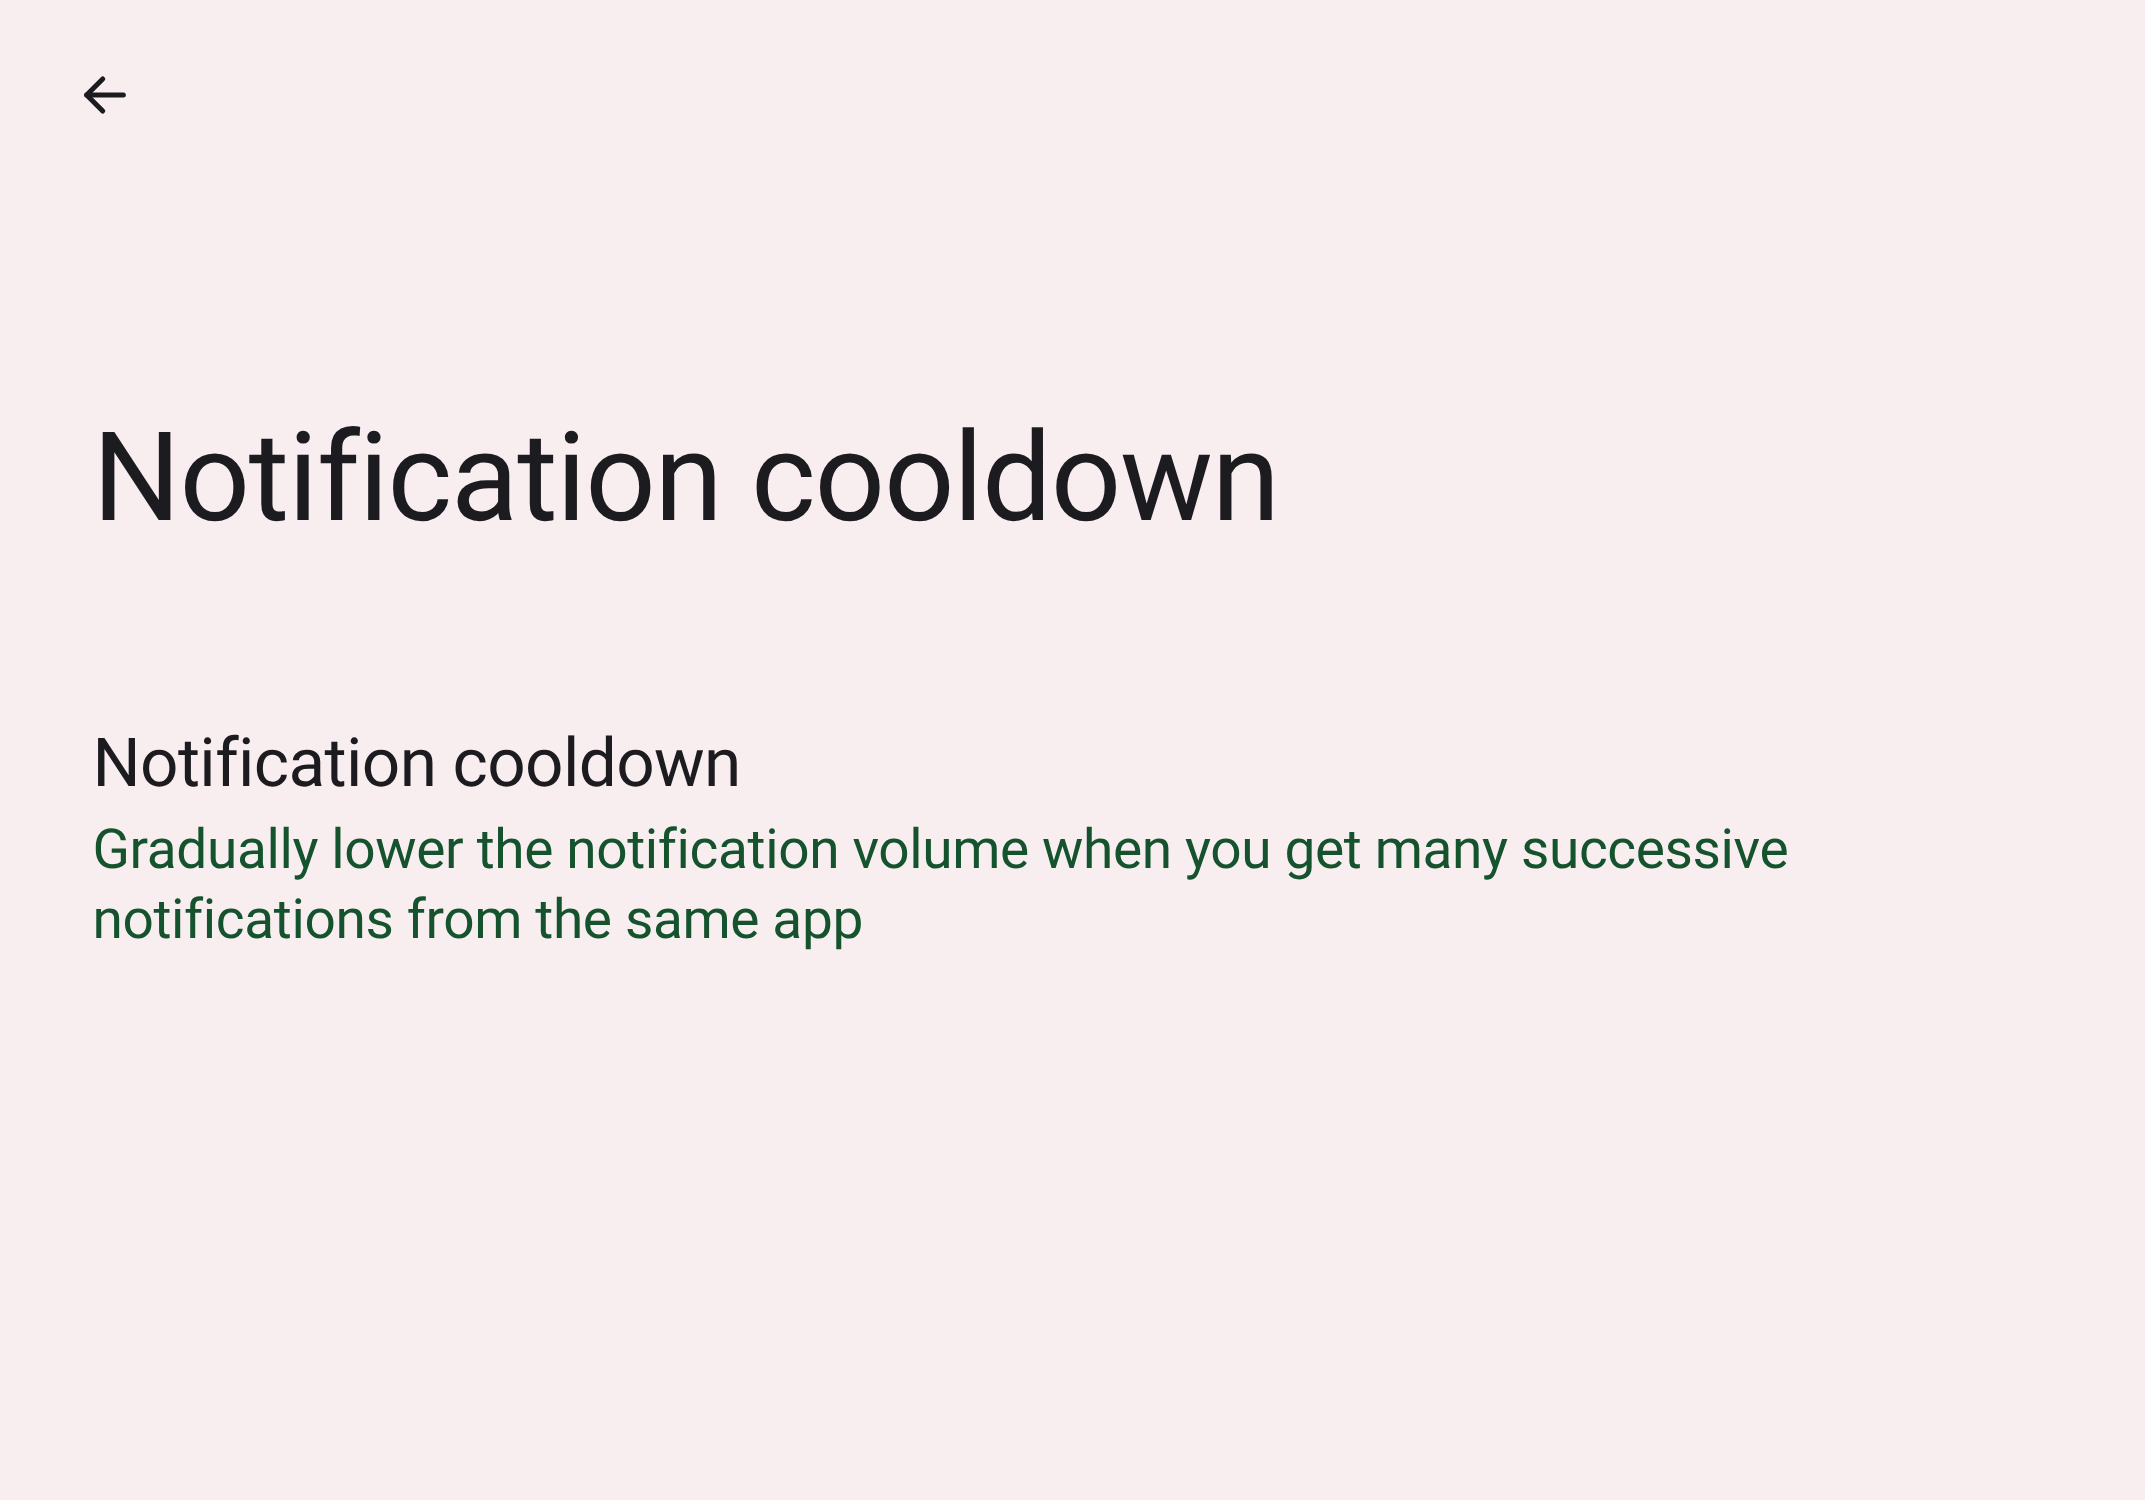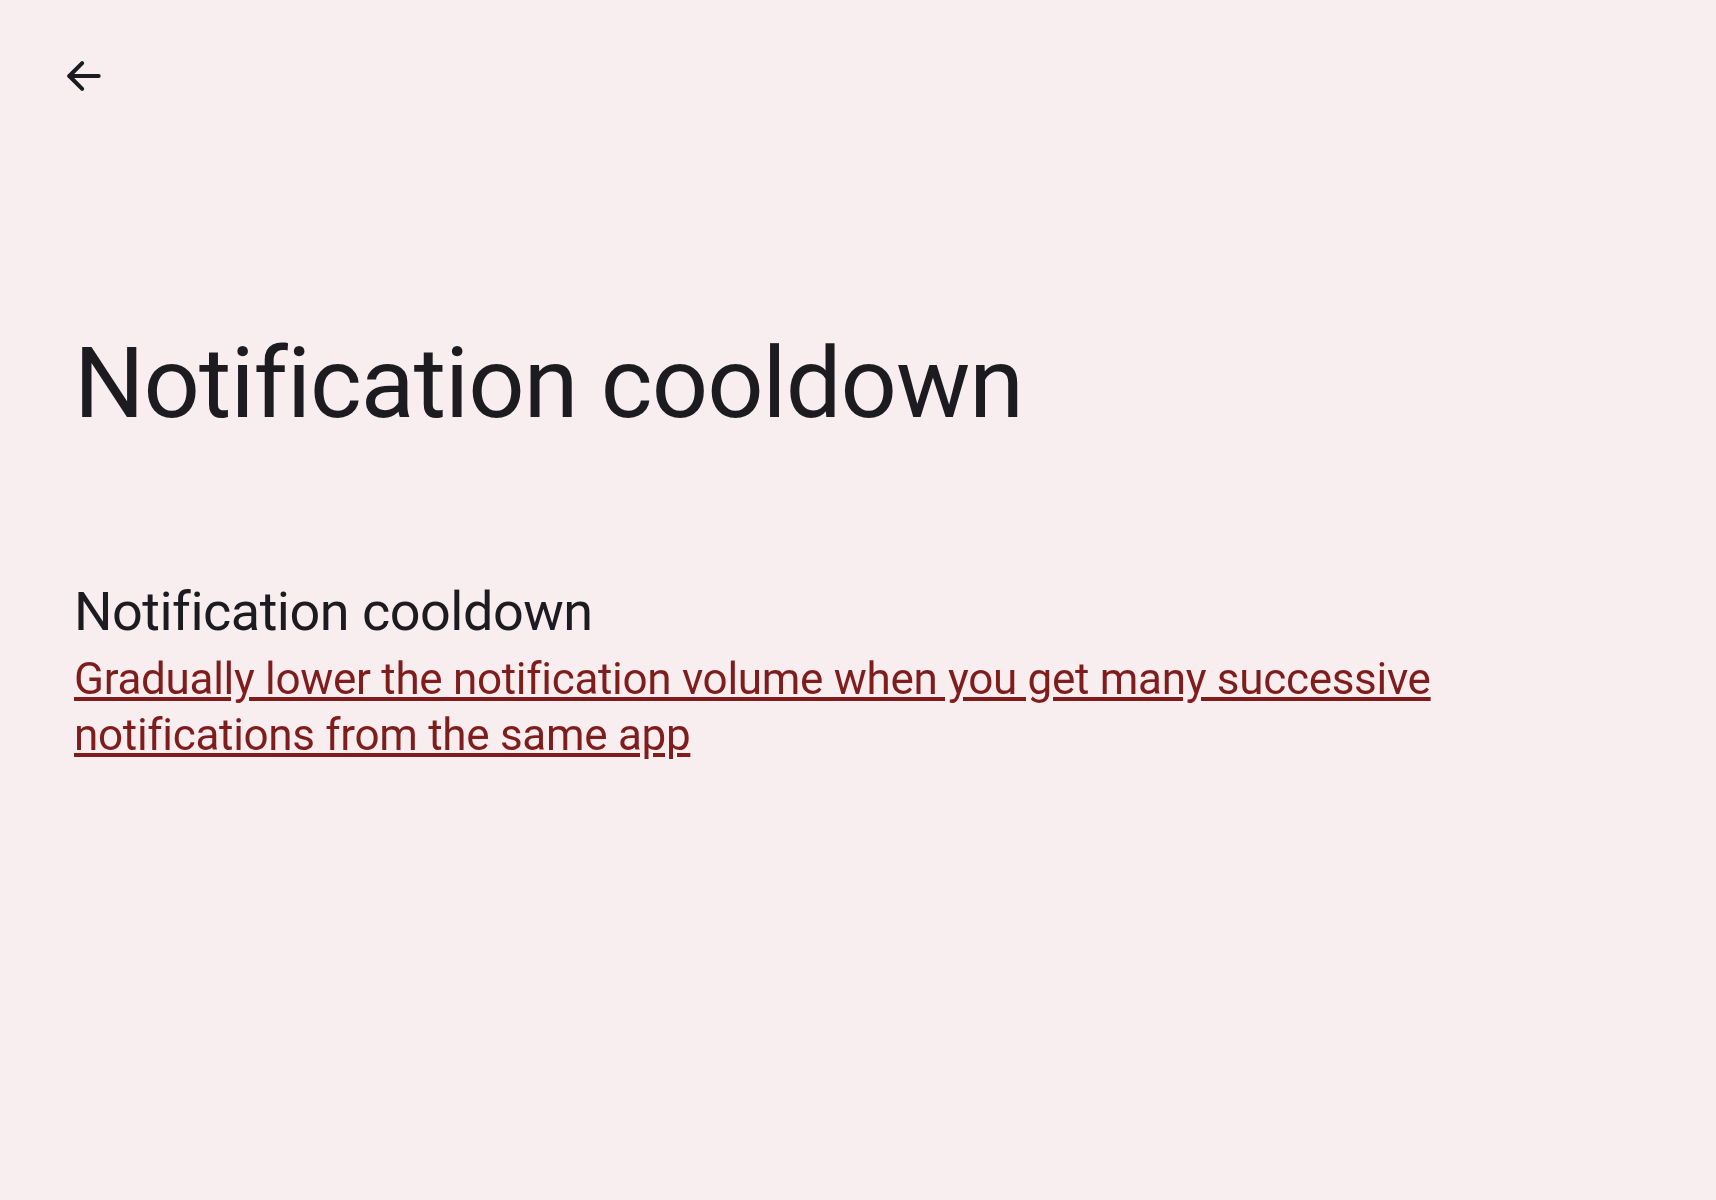--- a/index.html
+++ b/index.html
@@ -57,24 +57,23 @@
       font-size: 54px;
       font-weight: 400;
       color: #1c1b1f;
       margin-bottom: 8px;
       letter-spacing: -0.5px;
     }
     
     .setting-description {
       font-size: 44px;
       font-weight: 400;
-      color: #7f1d1d;
+      color: #14532d;
       line-height: 1.28;
       letter-spacing: -0.3px;
-      text-decoration: underline;
     }
   </style>
 </head>
 <body>
 
 <button class="back-button">
   <svg viewBox="0 0 24 24" fill="none" stroke="#1c1b1f" stroke-width="2.2" stroke-linecap="round" stroke-linejoin="round">
     <line x1="20" y1="12" x2="4" y2="12"></line>
     <polyline points="11 5 4 12 11 19"></polyline>
   </svg>

